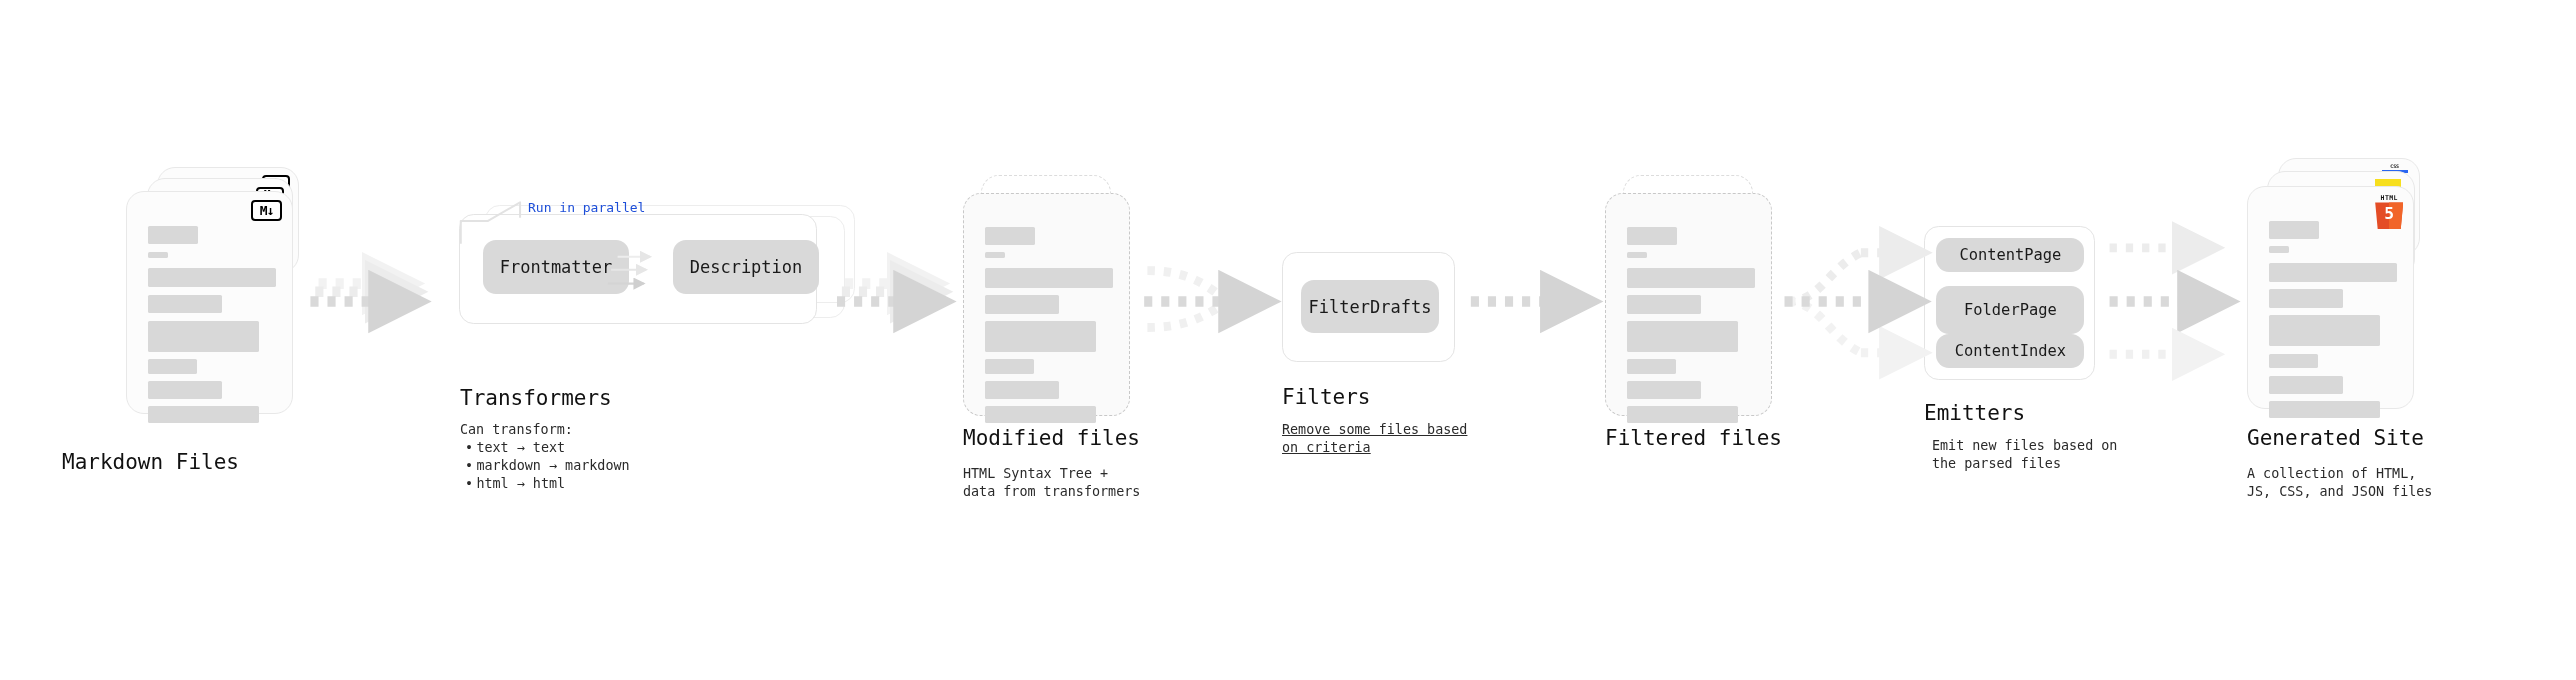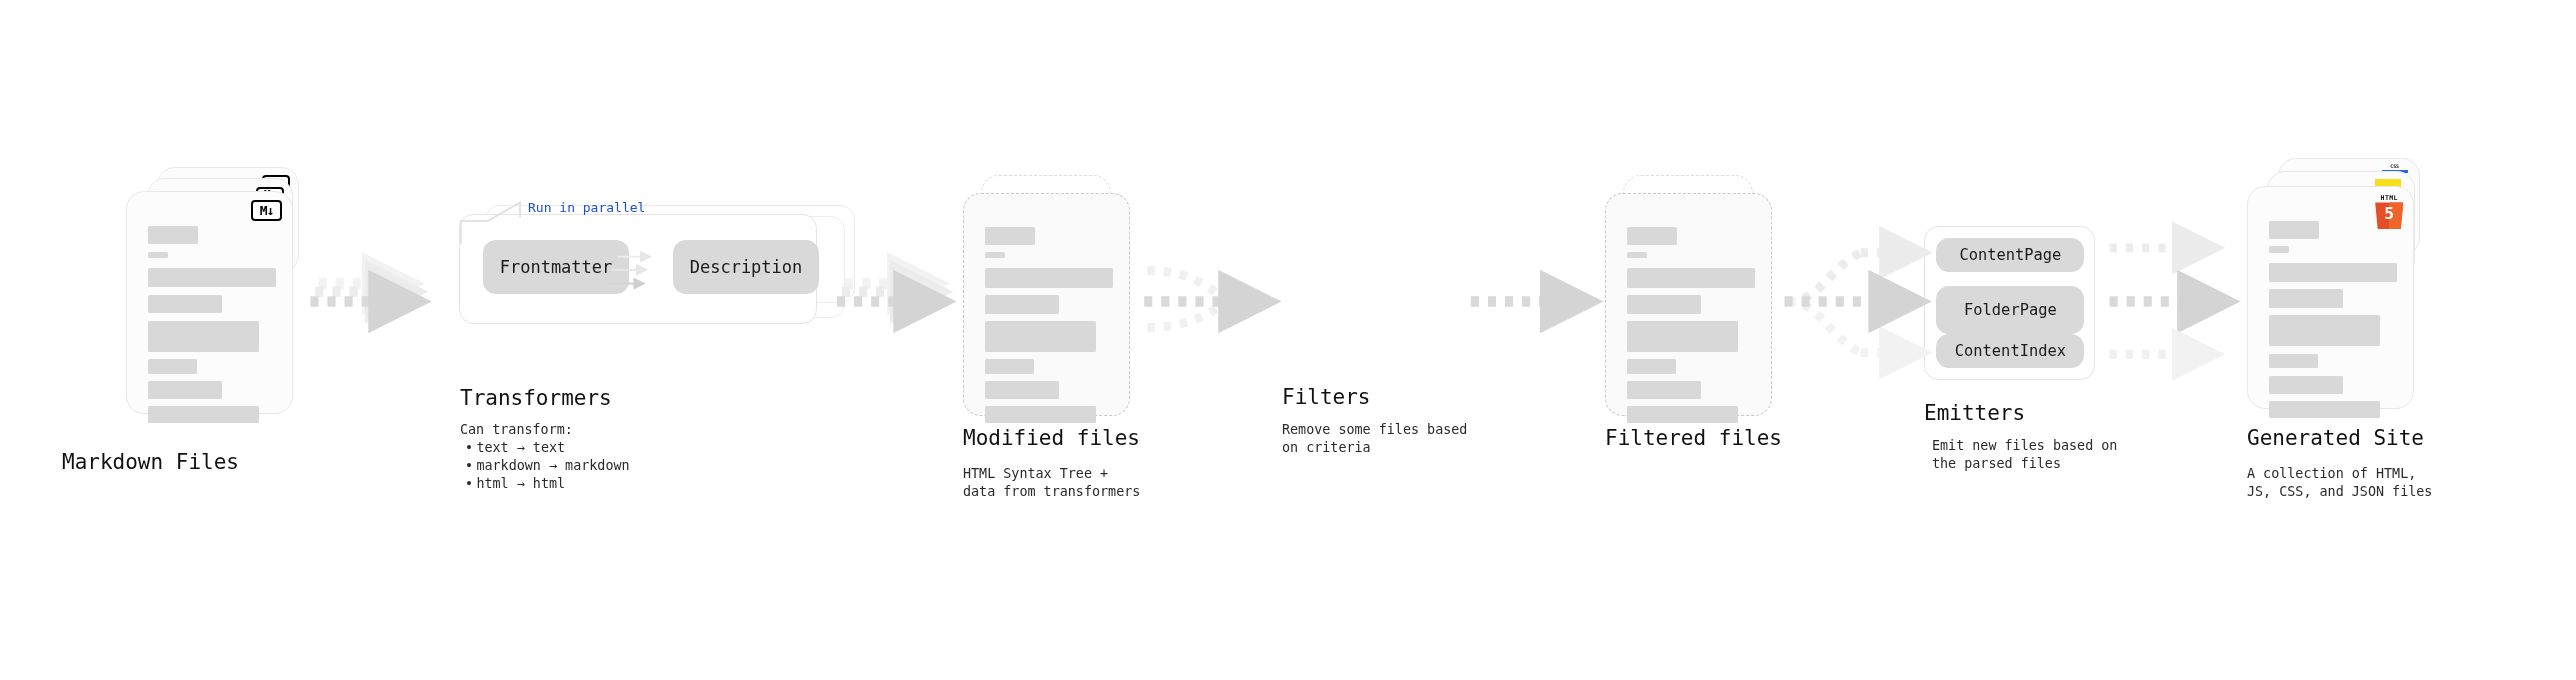--- a/index.html
+++ b/index.html
@@ -241,22 +241,25 @@
         <div class="bar" style="width:49px;height:14.6px;"></div>
         <div class="bar" style="width:74px;height:18px;"></div>
         <div class="bar" style="width:111px;height:17px;"></div>
       </div>
     </div>
   </div>
   <div class="caption-title" style="left:963px; top:426px;">Modified files</div>
   <div class="caption-sub" style="left:963px; top:465px;">HTML Syntax Tree +
 data from transformers</div>
 
+  <div class="procbox" style="left:1282px; top:252px; width:173px; height:110px;">
+    <div class="chip" style="left:18px; top:27px; width:138px; height:53px;">FilterDrafts</div>
+  </div>
   <div class="caption-title" style="left:1282px; top:385px;">Filters</div>
-  <div class="caption-sub" style="left:1282px; top:421px;">Remove some files based
+  <div class="caption-sub" style="left:1282px; top:421px;text-decoration:underline;">Remove some files based
 on criteria</div>
 
   <div class="filestack" style="left:1605px; top:175px; width:195px; height:260px;">
     <div class="filecard ghost-dashed" style="left:18px; top:0px; width:130px; height:49px;"></div>
     <div class="filecard dashed" style="left:0px; top:18px; width:167px; height:223px;">
       <div class="bars" style="top:32.5px;">
         <div class="bar" style="width:50px;height:18px;"></div>
         <div class="bar" style="width:19.5px;height:6.5px;margin-bottom:9.8px;"></div>
         <div class="bar" style="width:128px;height:19.5px;"></div>
         <div class="bar" style="width:74px;height:18.7px;"></div>

